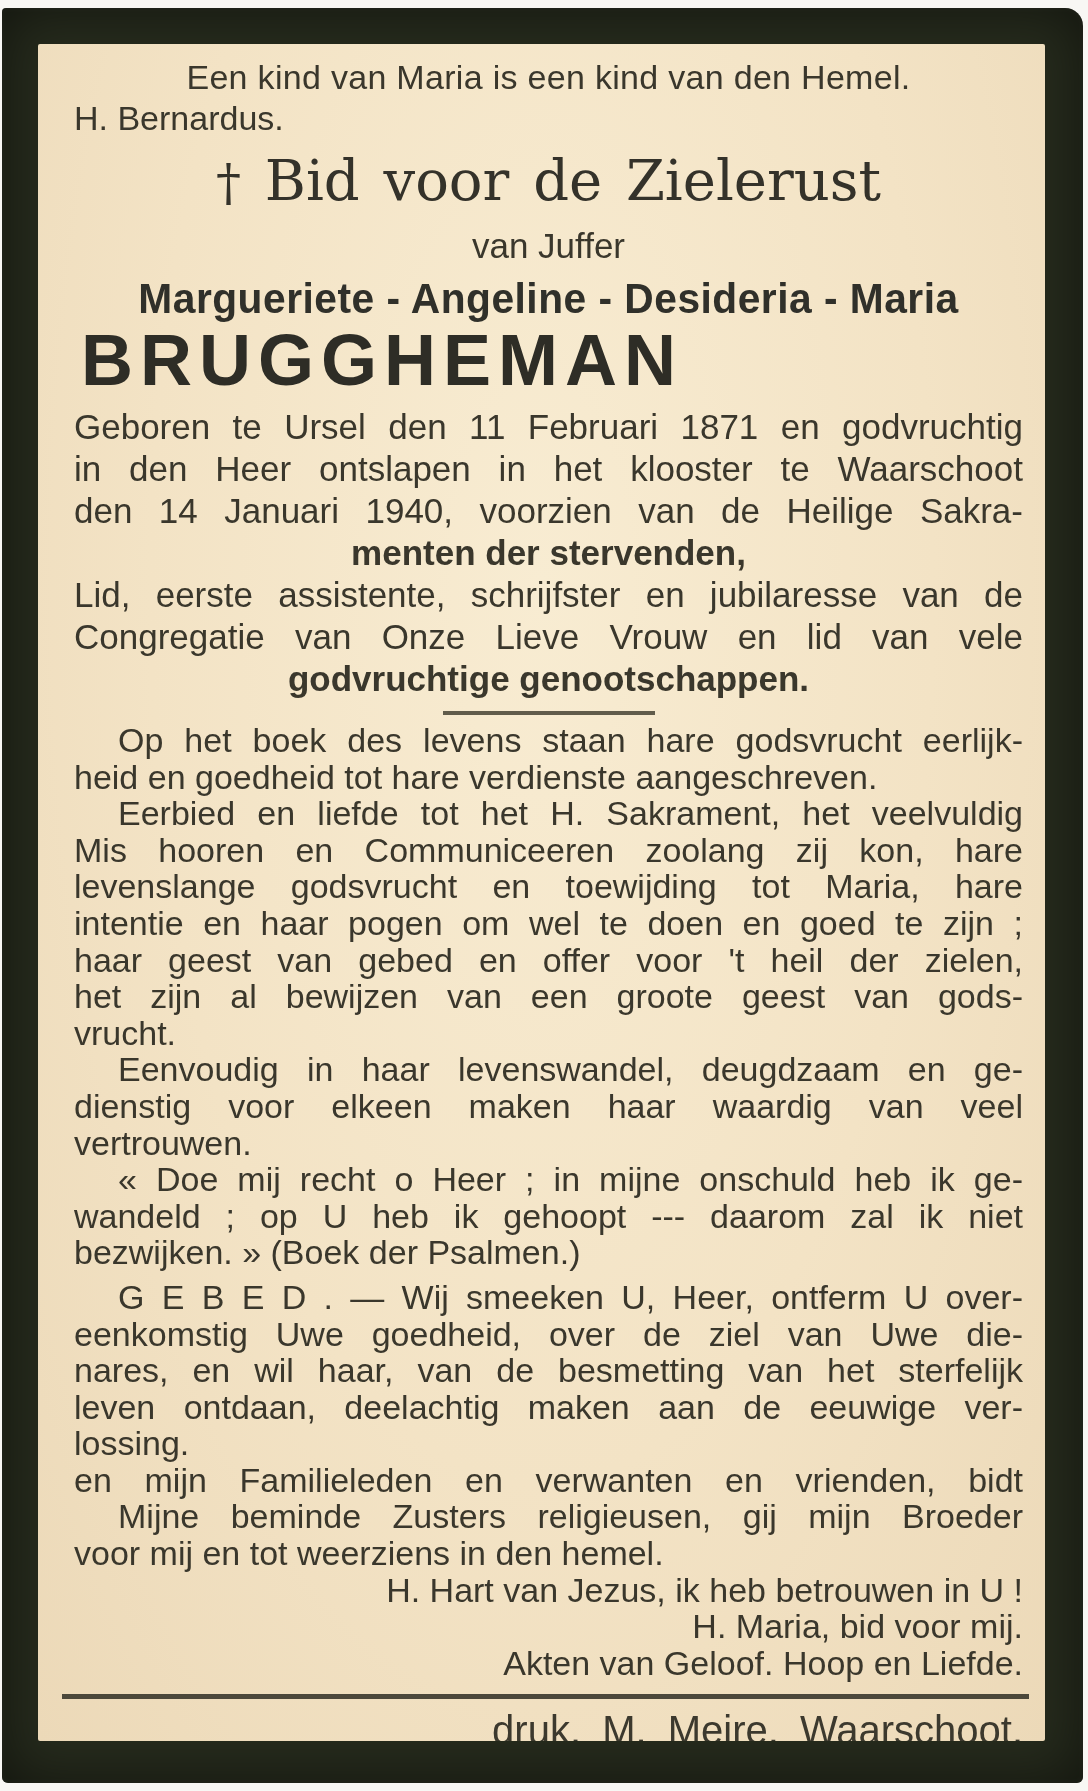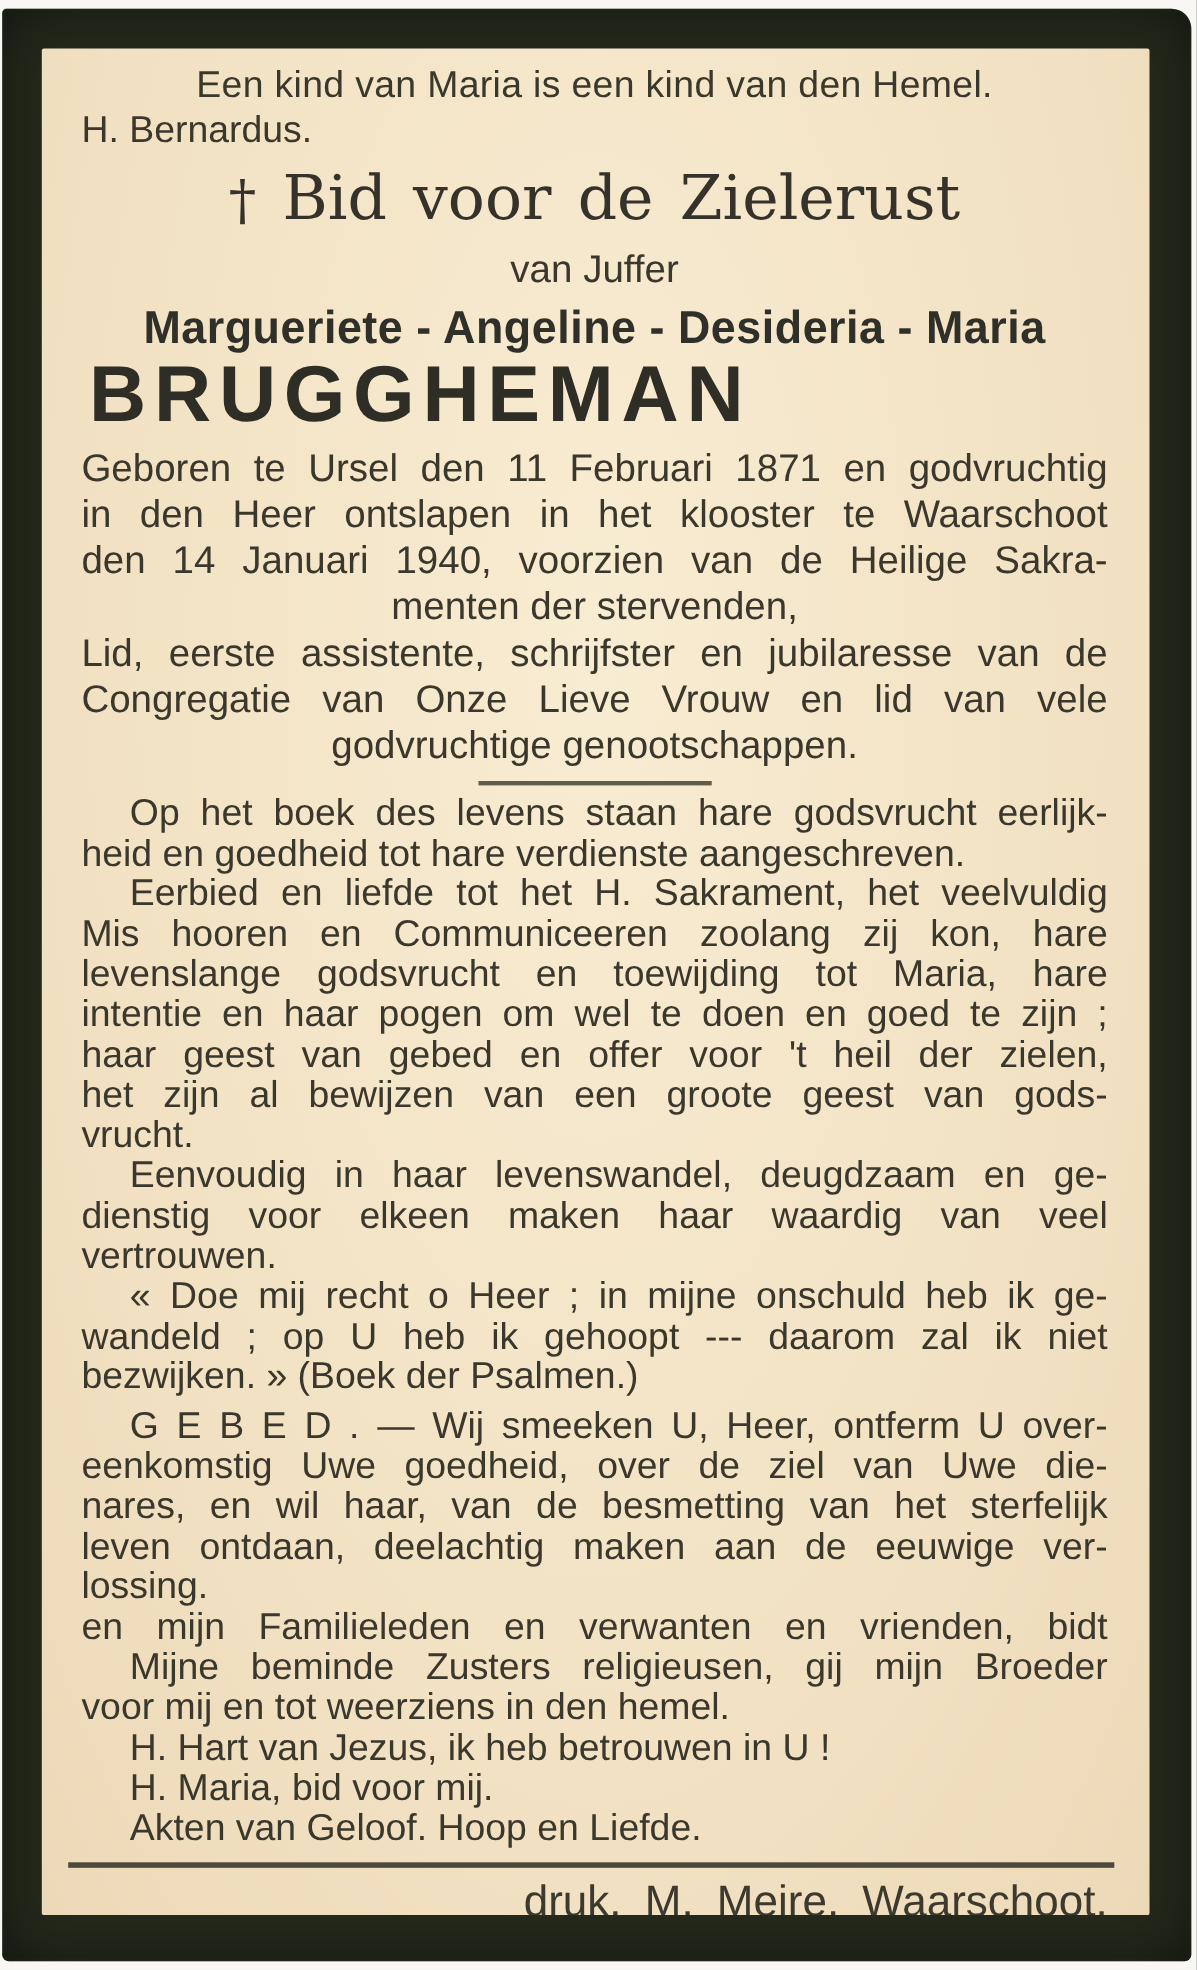--- a/index.html
+++ b/index.html
@@ -12,21 +12,21 @@
   .card{
     position:absolute;left:2px;top:8px;right:5px;bottom:8px;
     background:#262b1d;
     border-radius:4px 18px 6px 6px;
     box-shadow:inset 0 0 60px rgba(0,0,0,.55), inset 0 0 6px rgba(255,255,255,.06);
   }
   .paper{
     position:absolute;left:36px;top:36px;right:38px;bottom:42px;
     background:radial-gradient(ellipse at 50% 32%, #f8ecd2 0%, #f3e3c5 55%, #ecd9b8 100%);
     color:#3a372c;
-    padding:8px 38px 0 36px;
+    padding:8px 22px 0 36px;
     box-sizing:border-box;
     overflow:hidden;
     border-radius:2px;
   }
   .motto{font-size:34px;line-height:42px;text-align:center;margin-top:4px;letter-spacing:.3px;}
   .attrib{font-size:34px;line-height:40px;padding-right:34px;}
   .heading{
     font-family:"DejaVu Serif","Liberation Serif",serif;
     font-size:56px;line-height:62px;text-align:center;margin-top:12px;
     color:#34322a;word-spacing:6px;
@@ -39,23 +39,23 @@
   }
   .surname{
     font-size:72px;line-height:64px;font-weight:700;text-align:left;margin-top:4px;
     letter-spacing:7px;padding-left:7px;color:#2e2d26;
   }
   .bio{margin-top:14px;}
   .bio .ln{font-size:35px;line-height:42px;}
   .mem .ln{font-size:34px;line-height:36.6px;}
   .ln{white-space:nowrap;}
   .j{text-align:justify;text-align-last:justify;-moz-text-align-last:justify;white-space:normal;}
-  .c{text-align:center;}
+  .c{text-align:center;font-weight:bold;}
   .l{text-align:left;}
-  .ind{text-indent:44px;}
+  .ind{text-indent:44px;text-align:right;}
   .gap{margin-top:8px;}
   .divider{
     width:212px;border:0;border-top:4px solid #474334;
     margin:11px auto 7px auto;opacity:.85;
   }
   .rule{
     height:5px;background:#3a372c;margin:13px -6px 8px -12px;opacity:.9;
   }
   .printer{font-size:40px;line-height:46px;text-align:right;word-spacing:10px;color:#3c392e;}
 </style>

